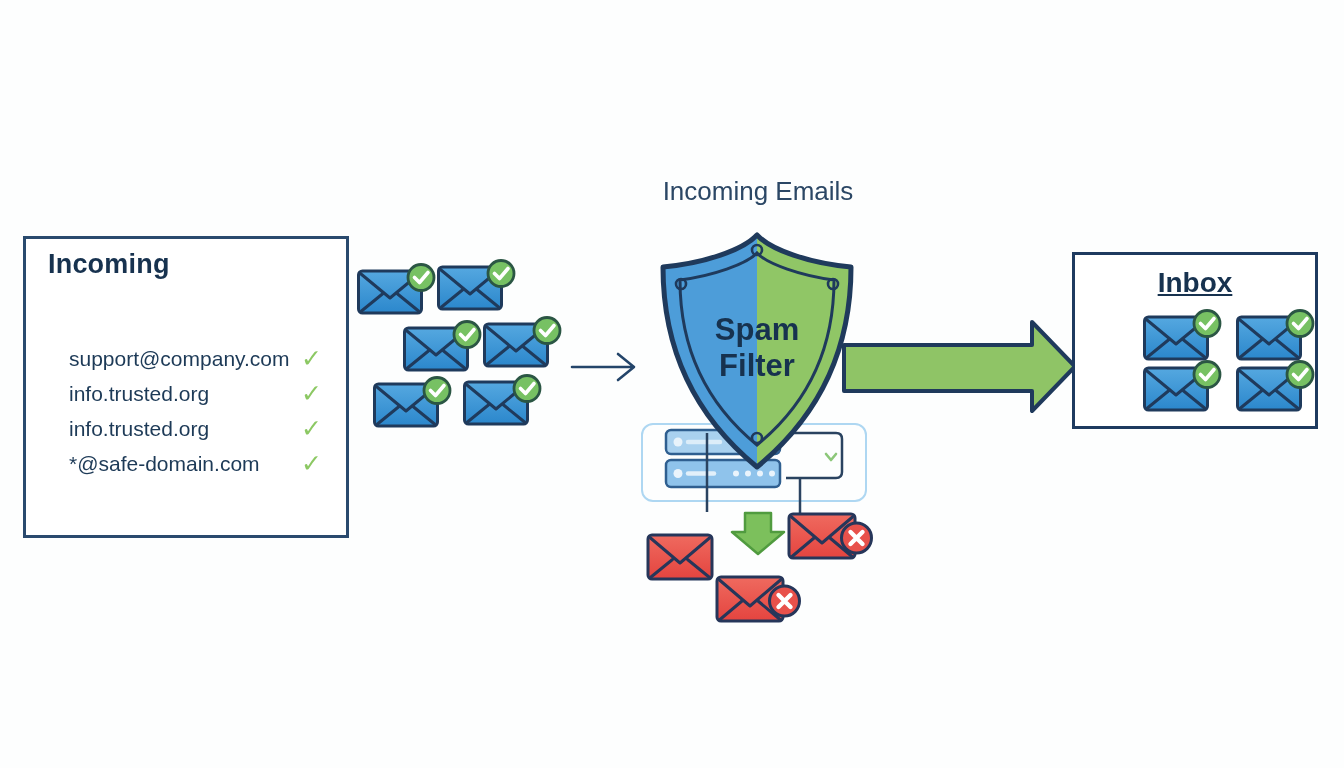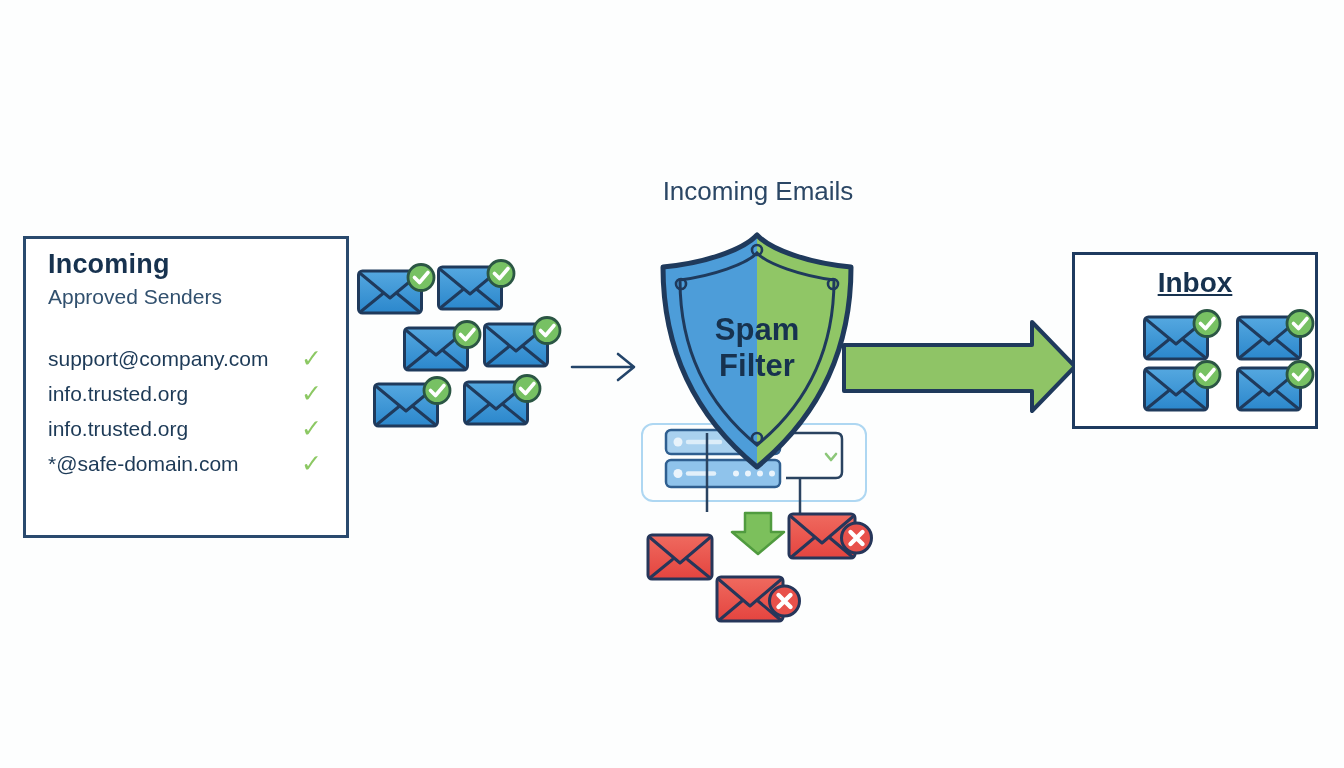--- a/index.html
+++ b/index.html
@@ -12,21 +12,21 @@
 
   
   .whitelist-box{
     left:23px;top:236px;width:320px;height:296px;
     border:3px solid #2a4a6e;background:#ffffff;
   }
   .wl-title{position:absolute;left:22px;top:10px;font-size:27px;font-weight:bold;color:#17324f;letter-spacing:0.2px;}
   .wl-subtitle{position:absolute;left:22px;top:46px;font-size:21px;color:#31506e;}
   .wl-list{position:absolute;left:22px;top:102px;right:24px;}
   .wl-row{height:35px;display:flex;align-items:center;justify-content:space-between;}
-  .wl-email{font-size:21px;color:#1d3a57;white-space:nowrap;}
+  .wl-email{font-size:21px;color:#1d3a57;white-space:nowrap;margin-left:21px;}
   .wl-check{font-size:25px;font-weight:bold;color:#8cc863;line-height:1;}
 
   
   .incoming-label{left:633px;top:176px;width:250px;text-align:center;font-size:26px;color:#2b4765;}
   .inbox-box{
     left:1072px;top:252px;width:240px;height:171px;
     border:3.5px solid #1e3a5f;background:#ffffff;
   }
   .inbox-title{position:absolute;left:0;top:12px;width:100%;text-align:center;font-size:28px;font-weight:bold;color:#17324f;text-decoration:underline;}
 
@@ -74,21 +74,20 @@
       <circle cx="70.5" cy="29" r="15" fill="#e8514b" stroke="#26365a" stroke-width="3"></circle>
       <path d="M64.5 23 L76.5 35 M76.5 23 L64.5 35" fill="none" stroke="#ffffff" stroke-width="4.4" stroke-linecap="round"></path>
     </symbol>
   </defs>
 </svg>
 
 <div id="canvas">
 
   <div class="abs whitelist-box">
     <div class="wl-title">Incoming</div>
-    <div class="wl-subtitle">Approved Senders</div>
     <div class="wl-list">
       <div class="wl-row">
         <span class="wl-email">support@company.com</span>
         <span class="wl-check">✓</span>
       </div>
       <div class="wl-row">
         <span class="wl-email">info.trusted.org</span>
         <span class="wl-check">✓</span>
       </div>
       <div class="wl-row">

